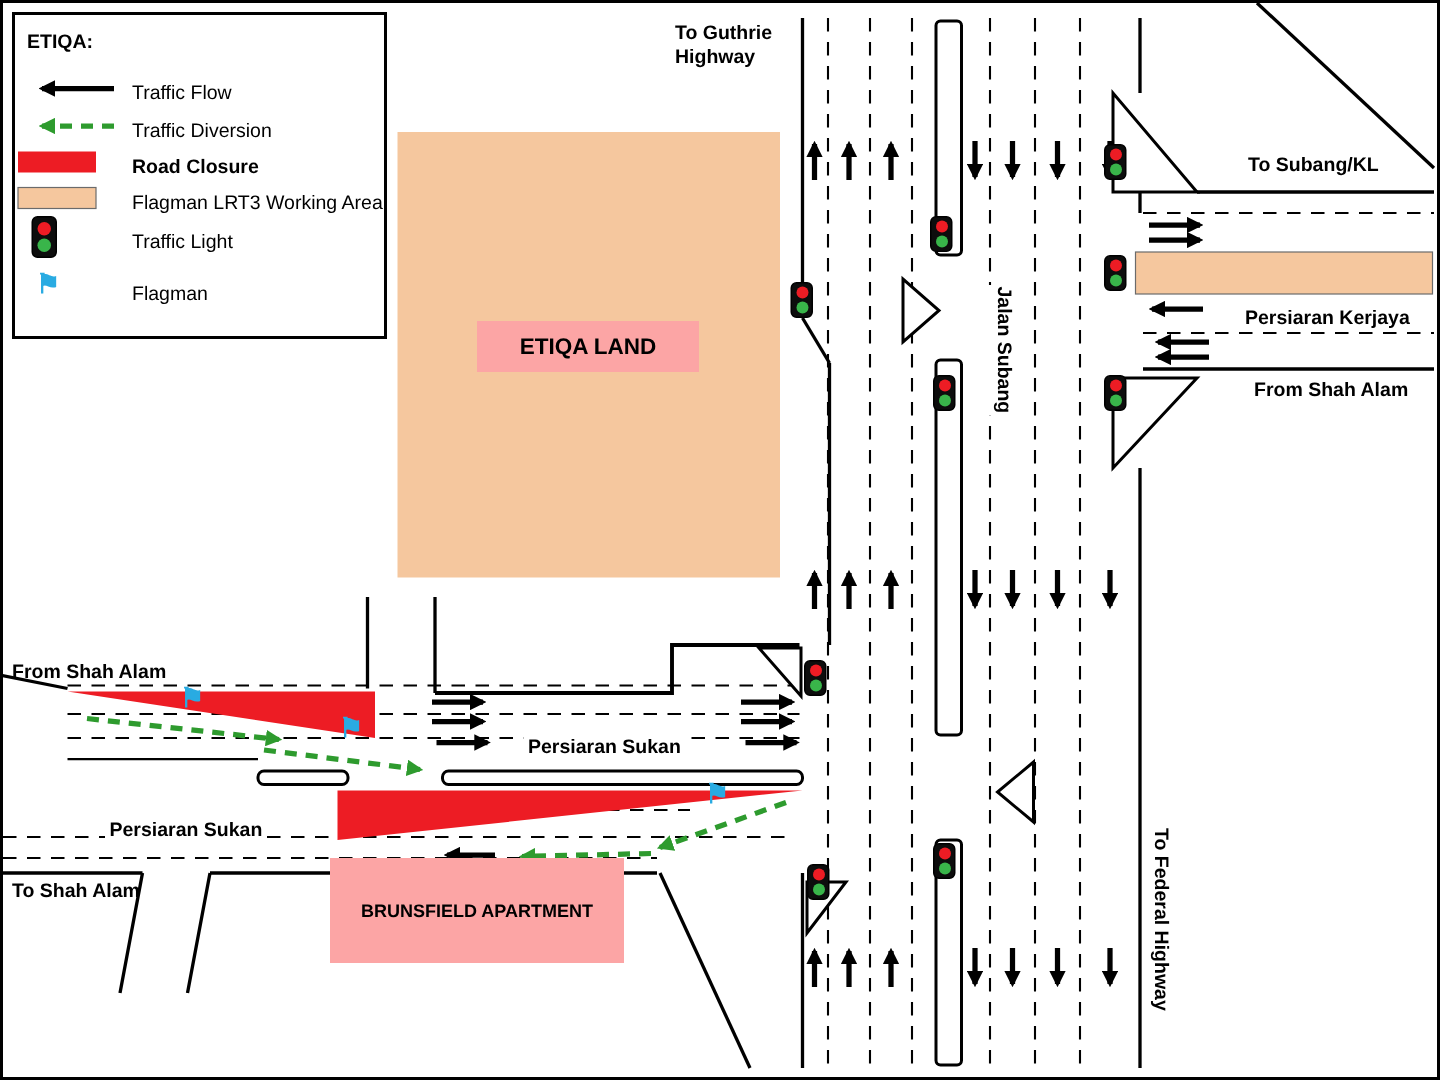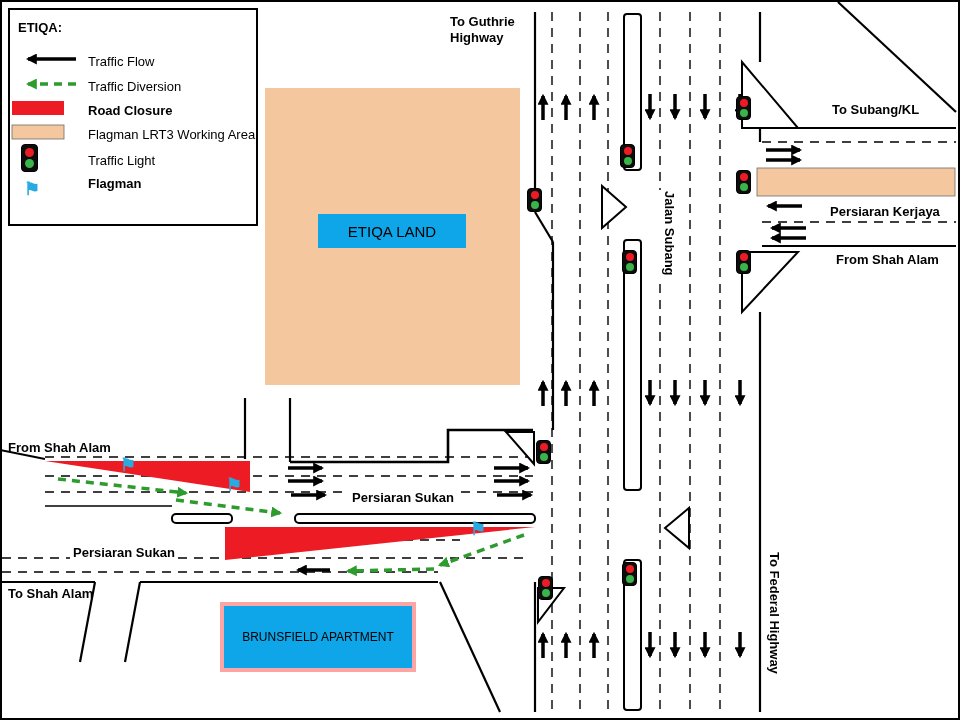--- a/index.html
+++ b/index.html
@@ -13,23 +13,23 @@
   .s2{stroke:#000;stroke-width:1.5;fill:none}
   .s3{stroke:#000;stroke-width:2.6;fill:none}
   .isl{fill:#fff;stroke:#000;stroke-width:2}
   .red{fill:#ED1C24;stroke:none}
   .work{fill:#F5C79E;stroke:#6b6b6b;stroke-width:0.8}
   .f{stroke:#000;stroke-width:3.5;fill:none}
   .g{stroke:#2E9B2E;stroke-width:3.5;stroke-dasharray:8 6;fill:none}
   .lbl{position:absolute;font-weight:bold;font-size:13px;color:#000;line-height:1.25;z-index:8}
   .vert{writing-mode:vertical-rl}
   .whitebg{background:#fff;padding:1px 3px}
-  .box{position:absolute;background:#0ea5e9;display:flex;align-items:center;justify-content:center;font-weight:normal;text-align:left;z-index:6}
+  .box{position:absolute;background:#fca5a5;display:flex;align-items:center;justify-content:center;font-weight:bold;text-align:left;z-index:6}
   #etiqa-box{left:318px;top:214px;width:148px;height:34px;font-size:15px}
-  #brunsfield-box{left:220px;top:602px;width:196px;height:70px;font-size:12px;border:4px solid #fca5a5}
+  #brunsfield-box{left:220px;top:572px;width:196px;height:70px;font-size:12px;border:4px solid #fca5a5}
   #legend-box{position:absolute;left:8px;top:8px;width:250px;height:218px;border:2px solid #000;z-index:7;background:transparent}
   .tl{position:absolute;width:15px;height:24px;background:#0d0d0d;border:1px solid #000;border-radius:4px;display:flex;flex-direction:column;align-items:center;justify-content:space-evenly;z-index:9}
   .tl i{display:block;width:8px;height:8px;border-radius:50%}
   .tl i.r{background:#ED1C24}
   .tl i.gn{background:#39B54A}
   .tl-lg{width:17px;height:28px}
   .tl-lg i{width:9px;height:9px}
   .flag{position:absolute;color:#29ABE2;font-size:18px;font-weight:bold;line-height:1;z-index:9}
 </style>
 </head>
@@ -153,21 +153,21 @@
     <rect class="work" x="12" y="125" width="52" height="14"></rect>
   </svg>
 
   <div id="legend-box">
     <div class="lbl" style="left:8px;top:10px">ETIQA:</div>
     <div class="lbl" style="left:78px;top:44px;font-weight:normal">Traffic Flow</div>
     <div class="lbl" style="left:78px;top:69px;font-weight:normal">Traffic Diversion</div>
     <div class="lbl" style="left:78px;top:93px;font-weight:bold">Road  Closure</div>
     <div class="lbl" style="left:78px;top:117px;font-weight:normal">Flagman LRT3 Working Area</div>
     <div class="lbl" style="left:78px;top:143px;font-weight:normal">Traffic Light</div>
-    <div class="lbl" style="left:78px;top:166px;font-weight:bold">Flagman</div>
+    <div class="lbl" style="left:78px;top:178px;font-weight:normal">Flagman</div>
   </div>
   <div class="tl tl-lg" style="left:21px;top:144px">
       <i class="r"></i>
       <i class="gn"></i>
     </div>
   <span class="flag" style="left:24px;top:180px">⚑</span>
 
   <div class="lbl" style="left:450px;top:14px;width:84px">To Guthrie Highway</div>
   <div class="lbl" style="left:832px;top:102px;white-space:nowrap">To Subang/KL</div>
   <div class="lbl" style="left:830px;top:204px;white-space:nowrap">Persiaran Kerjaya</div>

